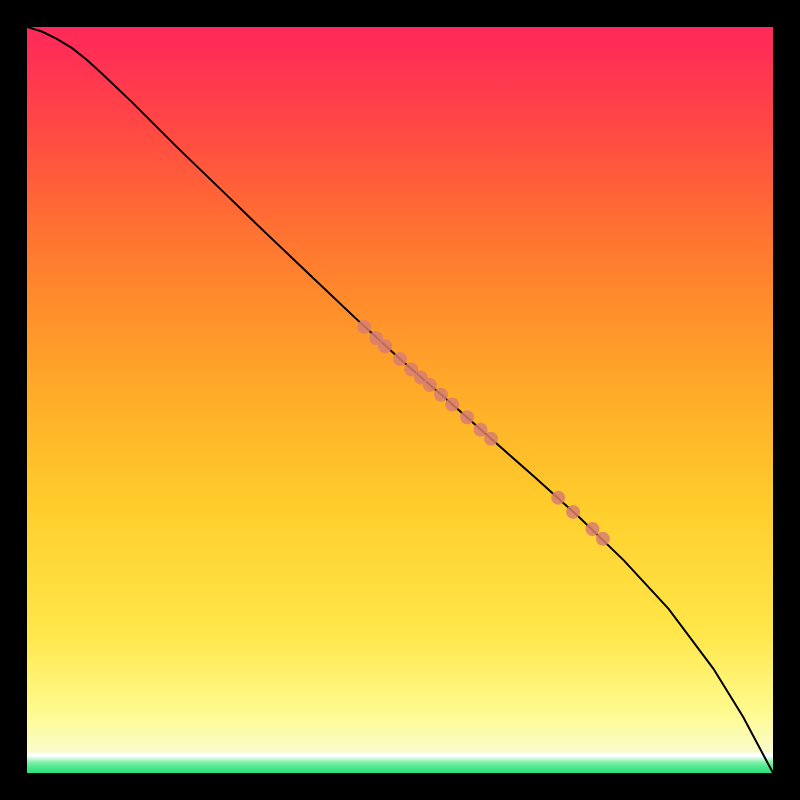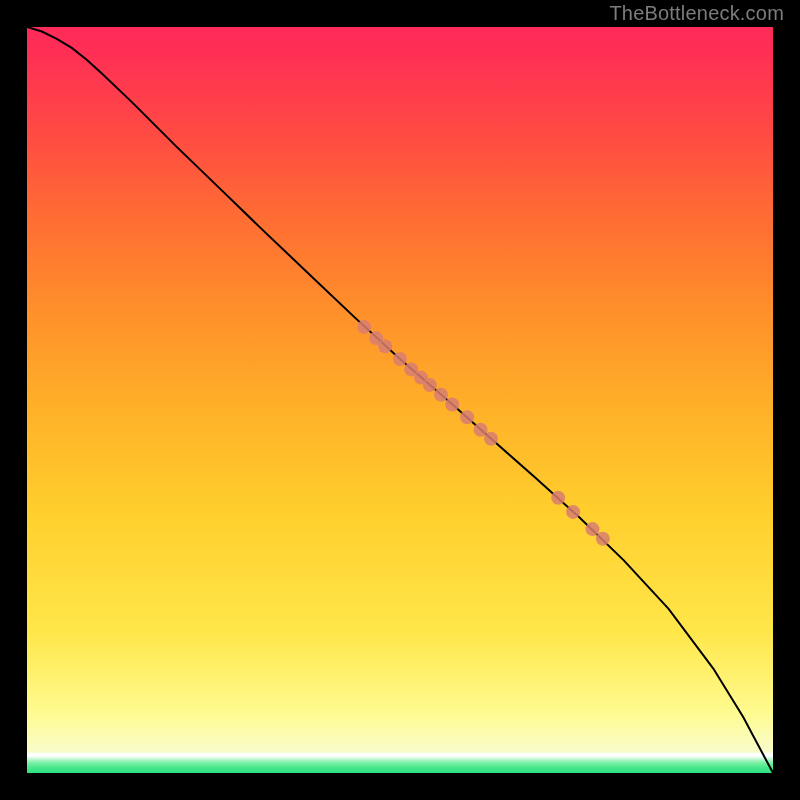--- a/index.html
+++ b/index.html
@@ -65,21 +65,20 @@
     position: absolute;
     inset: 0;
     width: 100%;
     height: 100%;
   }
 </style>
 </head>
 <body>
 
 <div class="stage">
-  <div class="watermark">TheBottleneck.com</div>
 
   <div class="plot">
     <div class="plot-bg"></div>
     <svg class="plot-svg" viewBox="0 0 746 746" preserveAspectRatio="none">
       <path id="curve-path" fill="none" stroke="#000" stroke-width="2" d="M 0.0 0.0 L 14.9 4.5 L 29.8 11.9 L 44.8 20.9 L 59.7 32.8 L 74.6 46.3 L 104.4 74.6 L 149.2 119.4 L 194.0 162.6 L 238.7 205.9 L 283.5 248.4 L 328.2 290.9 L 373.0 332.0 L 417.8 370.8 L 462.5 410.3 L 507.3 449.8 L 552.0 490.1 L 596.8 533.4 L 641.6 581.9 L 686.3 641.6 L 716.2 690.1 L 746.0 746.0"></path>
       <g id="markers-group">
           <circle cx="337.2" cy="299.9" r="7" fill="#d87e70" fill-opacity="0.85"></circle>
           <circle cx="349.1" cy="311.1" r="7" fill="#d87e70" fill-opacity="0.85"></circle>
           <circle cx="358.1" cy="319.3" r="7" fill="#d87e70" fill-opacity="0.85"></circle>
           <circle cx="373.0" cy="332.0" r="7" fill="#d87e70" fill-opacity="0.85"></circle>

